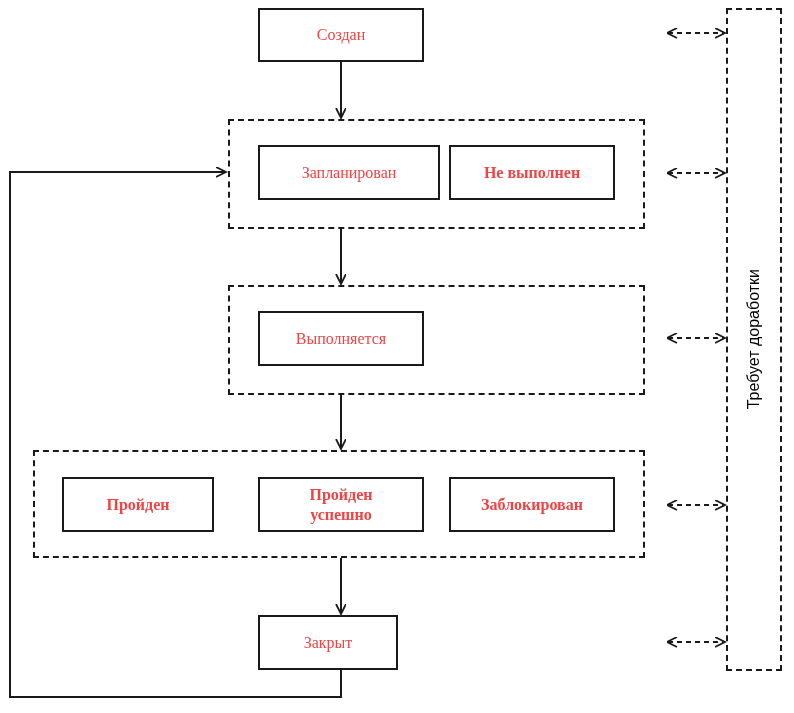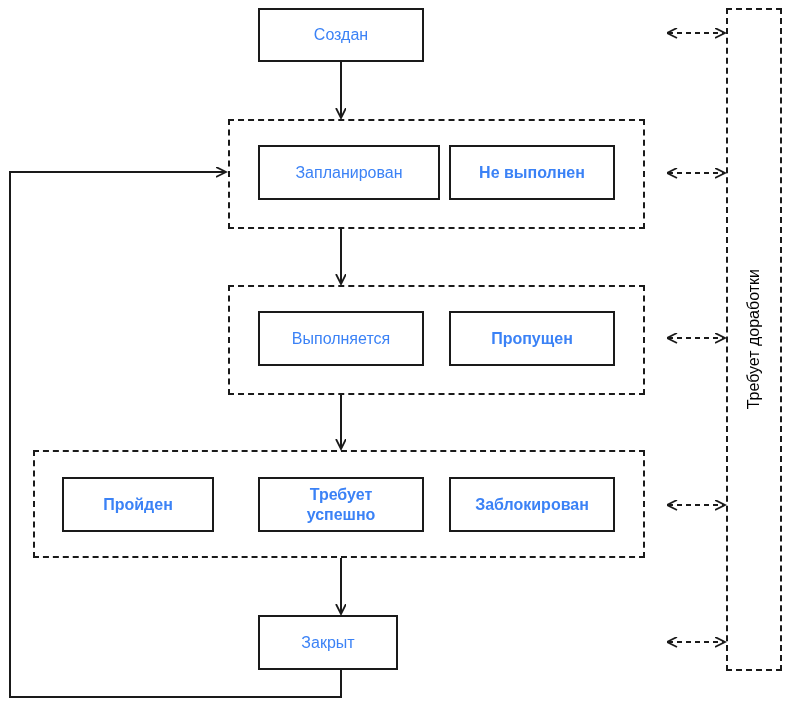--- a/index.html
+++ b/index.html
@@ -27,22 +27,23 @@
   .state-box {
     position: absolute;
     box-sizing: border-box;
     border: 2px solid #1a1a1a;
     background: #ffffff;
     display: flex;
     align-items: center;
     justify-content: center;
     text-align: center;
     font-size: 16px;
-    color: #3b82f6;
+    color: #ef4444;
     line-height: 1.25;
+    font-family: Liberation Serif, serif;
   }
   .state-box.bold {
     font-weight: bold;
   }
   .group-box {
     position: absolute;
     box-sizing: border-box;
     border: 2px dashed #1a1a1a;
     background: transparent;
   }
@@ -120,25 +121,24 @@
   <div class="group-box" style="left:33px; top:450px; width:612px; height:108px;"></div>
 
   <div class="state-box" style="left:258px; top:8px; width:166px; height:54px;">Создан</div>
 
   <div class="state-box" style="left:258px; top:145px; width:182px; height:55px;text-align:right;">Запланирован</div>
 
   <div class="state-box" style="left:258px; top:311px; width:166px; height:55px;">Выполняется</div>
 
   <div class="state-box bold" style="left:449px; top:145px; width:166px; height:55px;">Не выполнен</div>
 
-  <div class="state-box bold" style="left:449px; top:311px; width:166px; height:55px;">Пропущен</div>
 
   <div class="state-box bold" style="left:62px; top:477px; width:152px; height:55px;">Пройден</div>
 
-  <div class="state-box bold" style="left:258px; top:477px; width:166px; height:55px; padding:0 28px;">Требует успешно</div>
+  <div class="state-box bold" style="left:258px; top:477px; width:166px; height:55px; padding:0 28px;">Пройден успешно</div>
 
   <div class="state-box bold" style="left:449px; top:477px; width:166px; height:55px;">Заблокирован</div>
 
   <div class="state-box" style="left:258px; top:615px; width:140px; height:55px;">Закрыт</div>
 
   <div class="rework-panel" style="left:726px; top:8px; width:56px; height:663px;">
     <span class="rework-label">Требует доработки</span>
   </div>
 
 </div>

